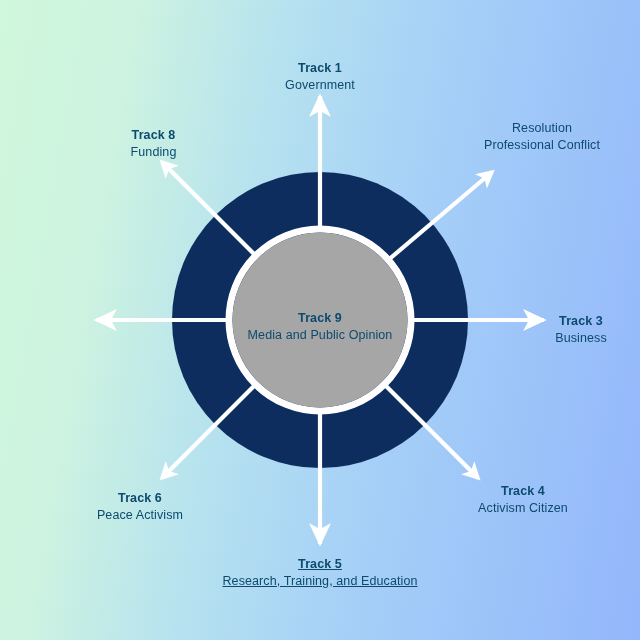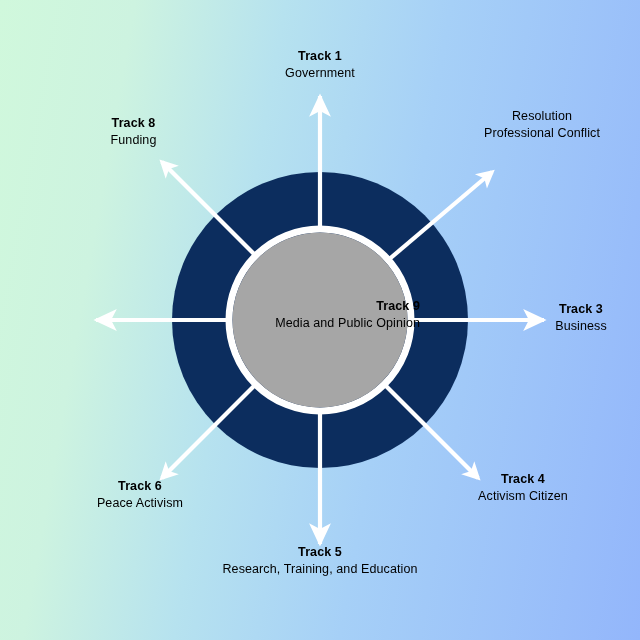--- a/index.html
+++ b/index.html
@@ -25,50 +25,50 @@
     left: 0;
     top: 0;
     width: 640px;
     height: 640px;
     display: block;
   }
   .label {
     position: absolute;
     text-align: center;
     line-height: 1.32;
-    color: #000000;
+    color: #0c4a6e;
     white-space: nowrap;
+    margin-top: 12px;
   }
   .label .ttl {
     display: block;
     font-weight: bold;
     font-size: 12.5px;
     letter-spacing: 0.1px;
   }
   .label .sub {
     display: block;
     font-weight: normal;
     font-size: 12.5px;
     letter-spacing: 0.1px;
   }
   
   #lbl-t1 { left: 235px; top: 48px;  width: 170px; }
   #lbl-t2 { left: 452px; top: 108px; width: 180px; }
   #lbl-t3 { left: 522px; top: 301px; width: 118px; }
   #lbl-t4 { left: 443px; top: 471px; width: 160px; }
-  #lbl-t5 { left: 190px; top: 544px; width: 260px; }
+  #lbl-t5 { left: 190px; top: 544px; width: 260px; text-decoration: underline; }
   #lbl-t6 { left: 60px;  top: 478px; width: 160px; }
   #lbl-t7 { left: 6px;   top: 301px; width: 118px; }
-  #lbl-t8 { left: 56px;  top: 115px; width: 155px; }
+  #lbl-t8 { left: 76px;  top: 115px; width: 155px; }
   
   #lbl-t9 {
     left: 220px;
     top: 298px;
     width: 200px;
-    text-align: right;
   }
   #lbl-t9 .ttl { font-size: 12.5px; }
   #lbl-t9 .sub { font-size: 12.5px; }
 </style>
 </head>
 <body>
 
 <div id="diagram-root">
 
   <svg class="figure" viewBox="0 0 640 640">

